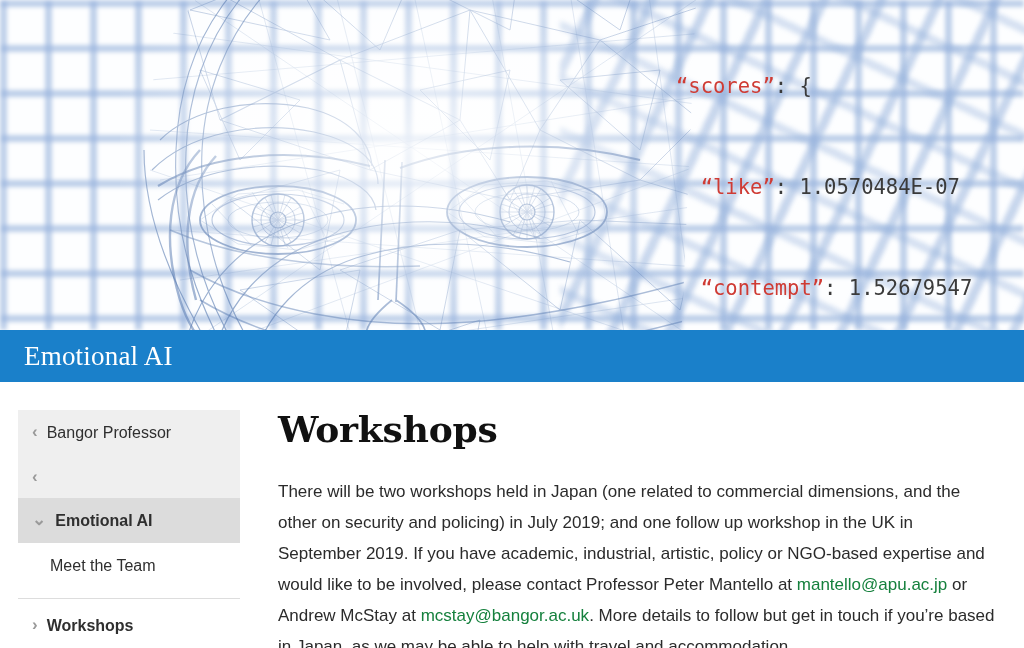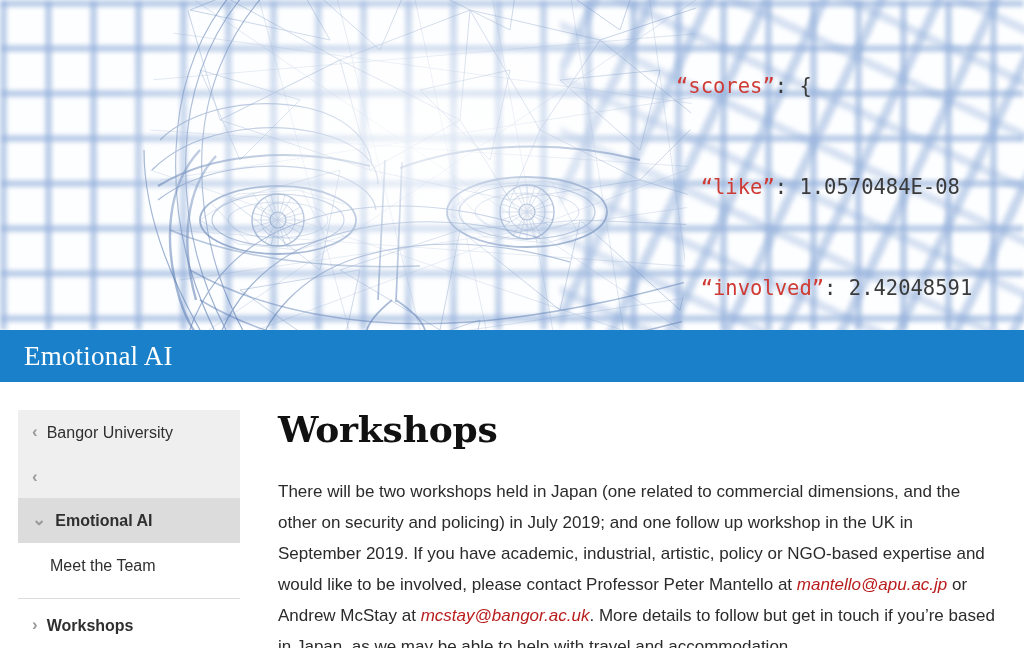--- a/index.html
+++ b/index.html
@@ -150,23 +150,22 @@
     color: #111111;
     letter-spacing: -0.2px;
   }
   .content p {
     margin: 0;
     font-size: 17px;
     line-height: 31px;
     color: #2b2b2b;
   }
   .content a {
-    color: #b91c1c;
+    color: #15803d;
     text-decoration: none;
-    font-style: italic;
   }
 </style>
 </head>
 <body>
 
 <div class="hero">
   <div class="hero-grid"></div>
   <div class="hero-grid-2"></div>
 
   <div class="hero-wire">
@@ -319,41 +318,41 @@
           <path d="M176 186 C 146 218 140 272 156 330"></path>
         </g>
       </g>
     </svg>
   </div>
 
   <div class="hero-veil"></div>
 
   <div class="json-overlay">
     <div class="json-line"><span class="json-key">“scores”</span><span>: </span><span>{</span></div>
-    <div class="json-line">  <span class="json-key">“like”</span><span>: </span><span>1.0570484E-08</span></div>
-    <div class="json-line">  <span class="json-key">“involved”</span><span>: </span><span>2.42048591</span></div>
+    <div class="json-line">  <span class="json-key">“like”</span><span>: </span><span>1.0570484E-07</span></div>
+    <div class="json-line">  <span class="json-key">“contempt”</span><span>: </span><span>1.52679547</span></div>
     
     
     
     
     
     
   </div>
 </div>
 
 <div class="banner">
   <div class="banner-title">Emotional AI</div>
 </div>
 
 <div class="page">
 
   <nav class="sidebar">
     <div class="nav-item level-up">
       <span class="chev">‹</span>
-      <span class="nav-label">Bangor University</span>
+      <span class="nav-label">Bangor Professor</span>
     </div>
     <div class="nav-item level-up">
       <span class="chev">‹</span>
     </div>
     <div class="nav-item current">
       <span class="chev">⌄</span>
       <span class="nav-label">Emotional AI</span>
     </div>
     <div class="nav-item child">
       <span class="nav-label">Meet the Team</span>

